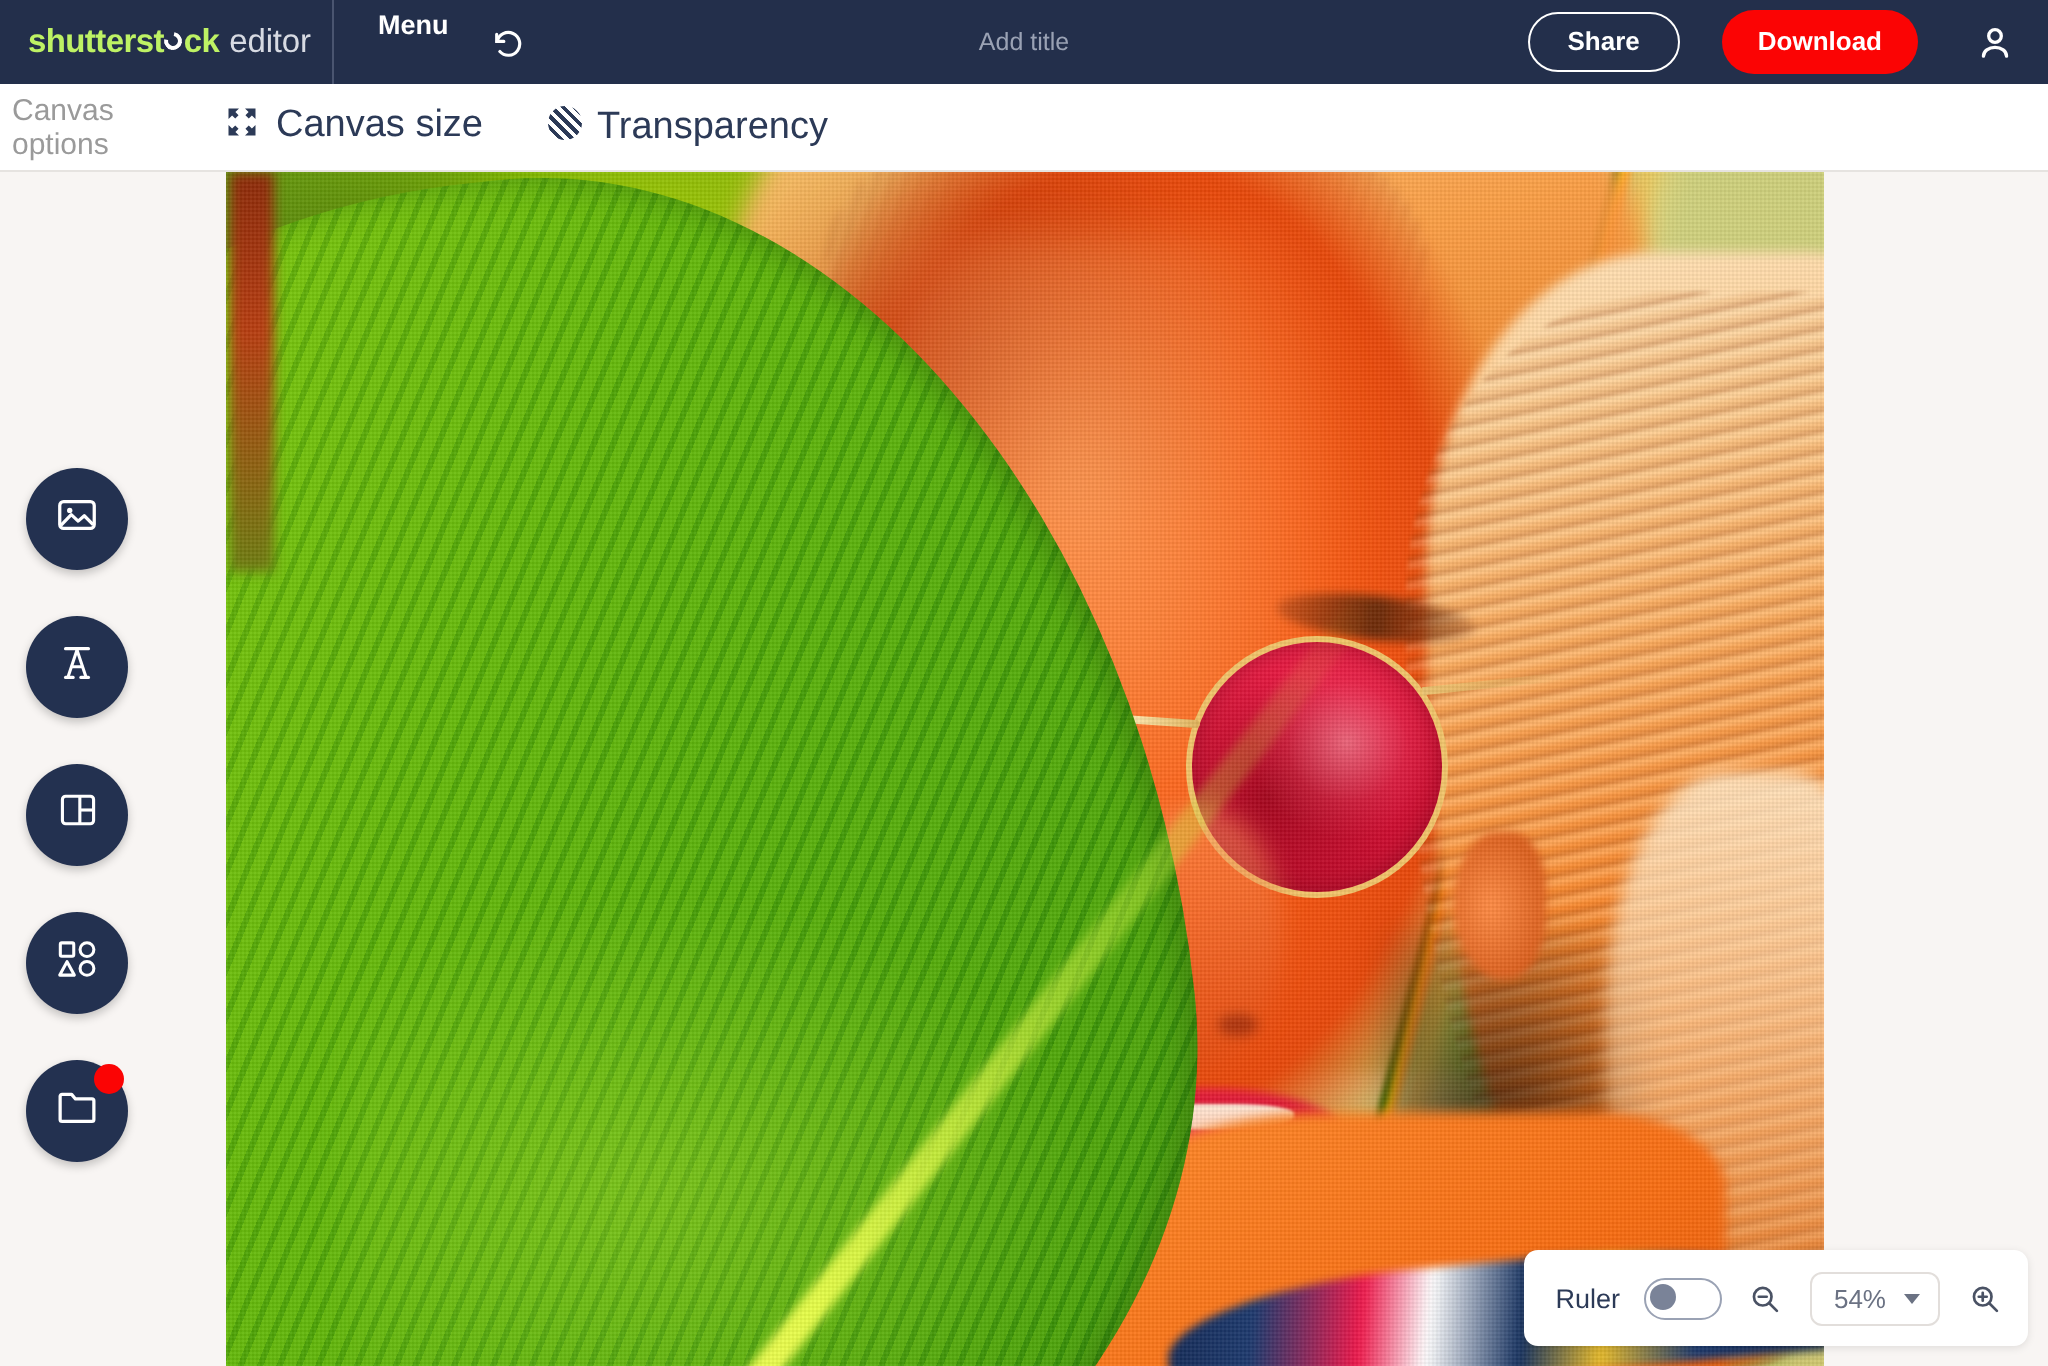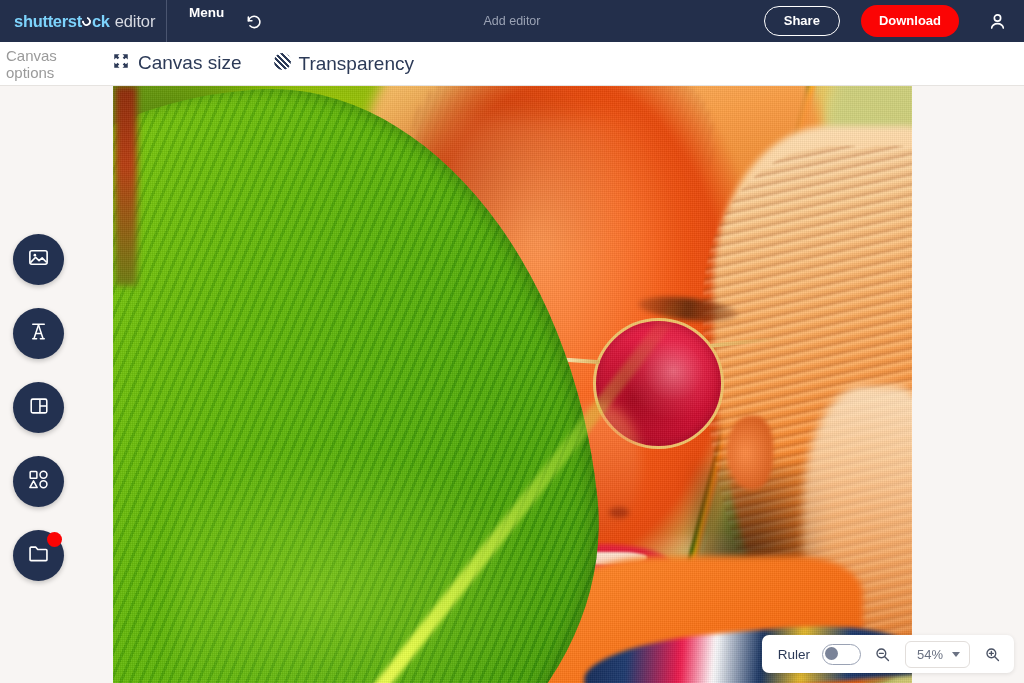--- a/index.html
+++ b/index.html
@@ -16,21 +16,21 @@
     width: 1024px; height: 42px;
     background: #232f4b;
     display: flex; align-items: center;
     z-index: 40;
   }
   .logo-wrap {
     display: flex; align-items: baseline;
     padding-left: 14px; width: 166px;
   }
   .logo-bold {
-    color: #7dd3fc; font-size: 16.5px; font-weight: bold;
+    color: #bef264; font-size: 16.5px; font-weight: bold;
     letter-spacing: -0.3px;
   }
   .logo-o {
     display: inline-block;
     width: 9px; height: 9px;
     border: 2.2px solid #ffffff;
     border-radius: 50%;
     border-top-color: transparent;
     transform: translateY(-1px) rotate(-35deg);
     margin: 0 0.5px;
@@ -467,21 +467,21 @@
   }
   .badge {
     position: absolute; right: 2px; top: 2px;
     width: 15px; height: 15px; border-radius: 50%;
     background: #fb0404;
   }
 
   
   .zoombar {
     position: absolute; right: 10px; bottom: 10px;
-    height: 38px;
+    height: 48px;
     background: #ffffff; border-radius: 7px;
     display: flex; align-items: center; gap: 12px;
     padding: 0 12px 0 16px;
     box-shadow: 0 1px 4px rgba(0,0,0,0.10);
     z-index: 30;
   }
   .ruler-label { color: #2c3a57; font-size: 13.5px; }
   .toggle {
     width: 39px; height: 21px; border-radius: 11px;
     background: #ffffff; border: 1.6px solid #9aa2b4;
@@ -520,21 +520,21 @@
     <span class="logo-light">editor</span>
   </div>
   <div class="hdr-sep"></div>
   <div class="menu-btn">Menu</div>
   <div class="undo-btn">
     <svg width="19" height="19" viewBox="0 0 24 24" fill="none" stroke="#ffffff" stroke-width="2" stroke-linecap="round">
       <path d="M5.5 6.5 V11 H10"></path>
       <path d="M5.8 11 A7.2 7.2 0 1 1 7.5 17.4"></path>
     </svg>
   </div>
-  <div class="add-title">Add editor</div>
+  <div class="add-title">Add title</div>
   <div class="add-title-hit" placeholder="Add title"></div>
   <div class="hdr-right">
     <button class="share-btn">Share</button>
     <button class="download-btn">Download</button>
     <div class="acct-btn">
       <svg width="21" height="21" viewBox="0 0 24 24" fill="none" stroke="#ffffff" stroke-width="1.9" stroke-linecap="round">
         <circle cx="12" cy="8" r="3.6"></circle>
         <path d="M5.4 19.5 a6.6 5 0 0 1 13.2 0"></path>
       </svg>
     </div>

